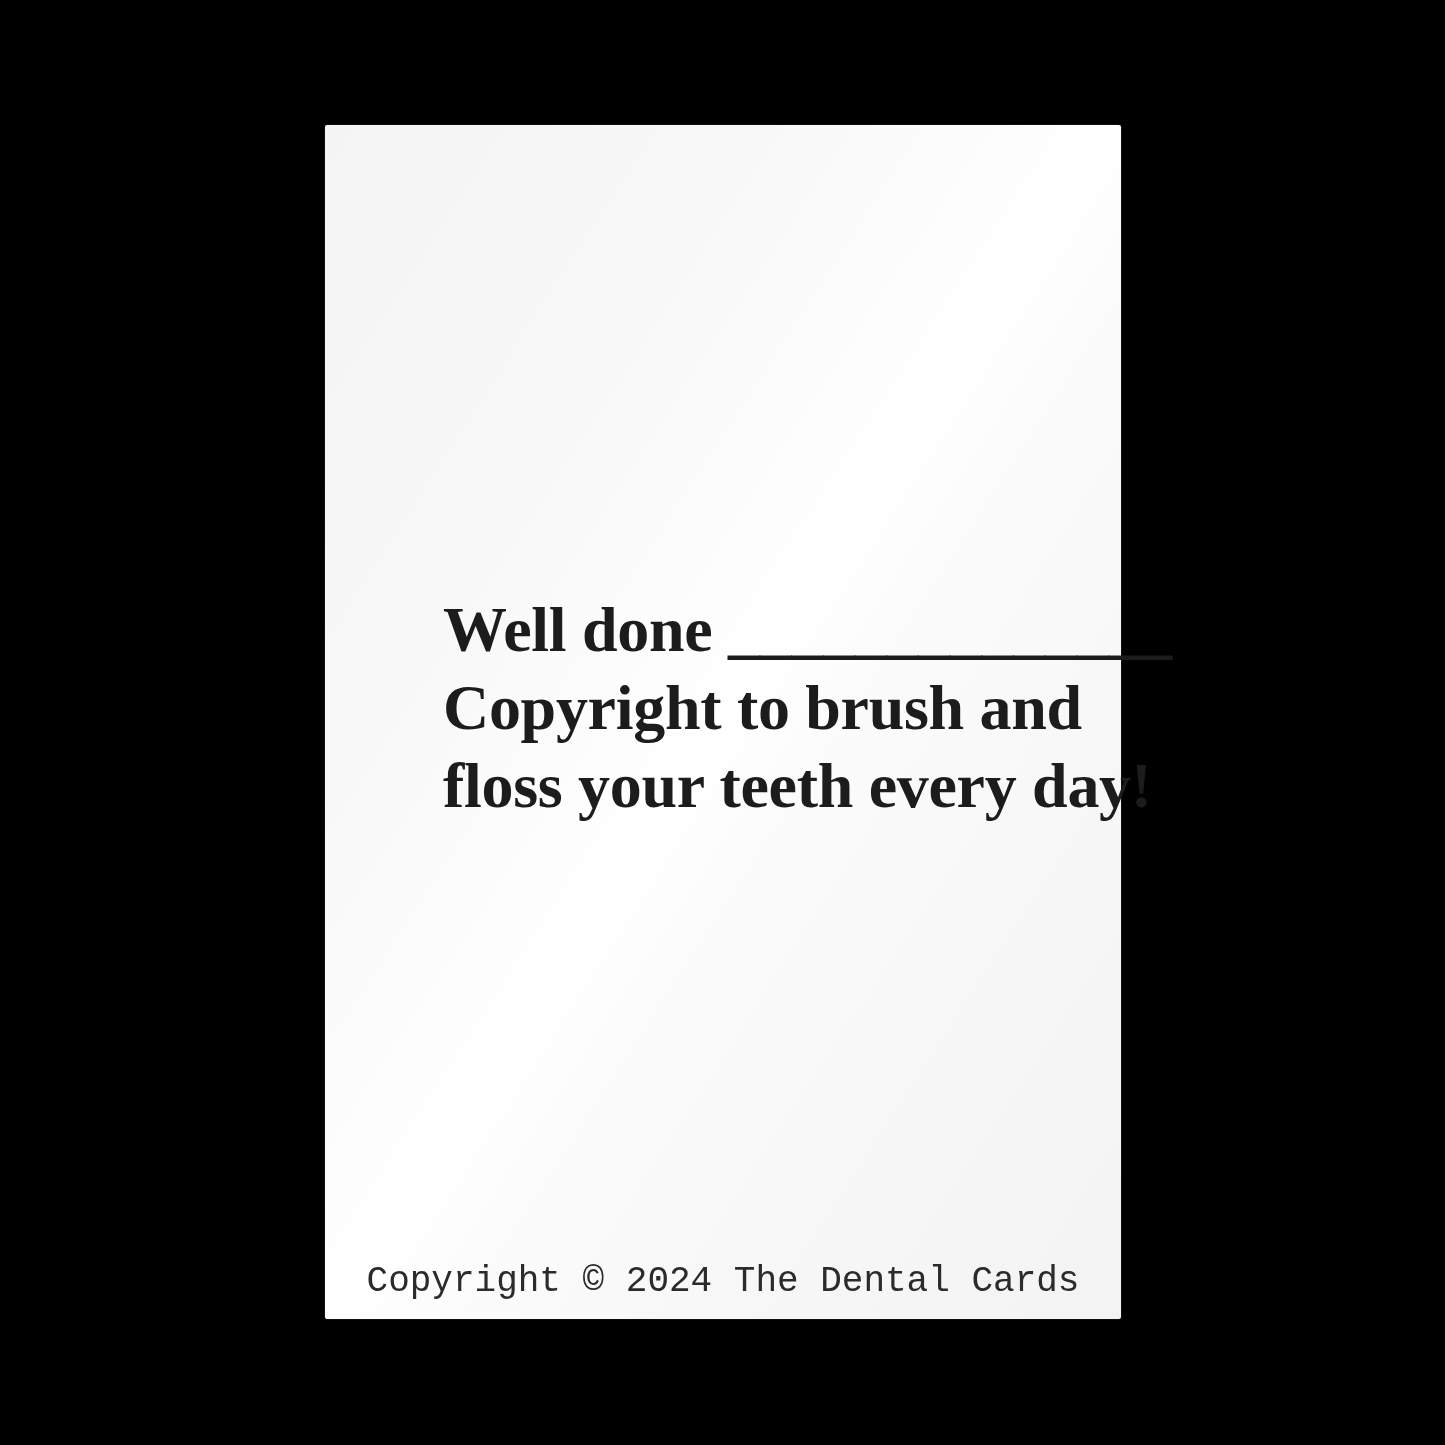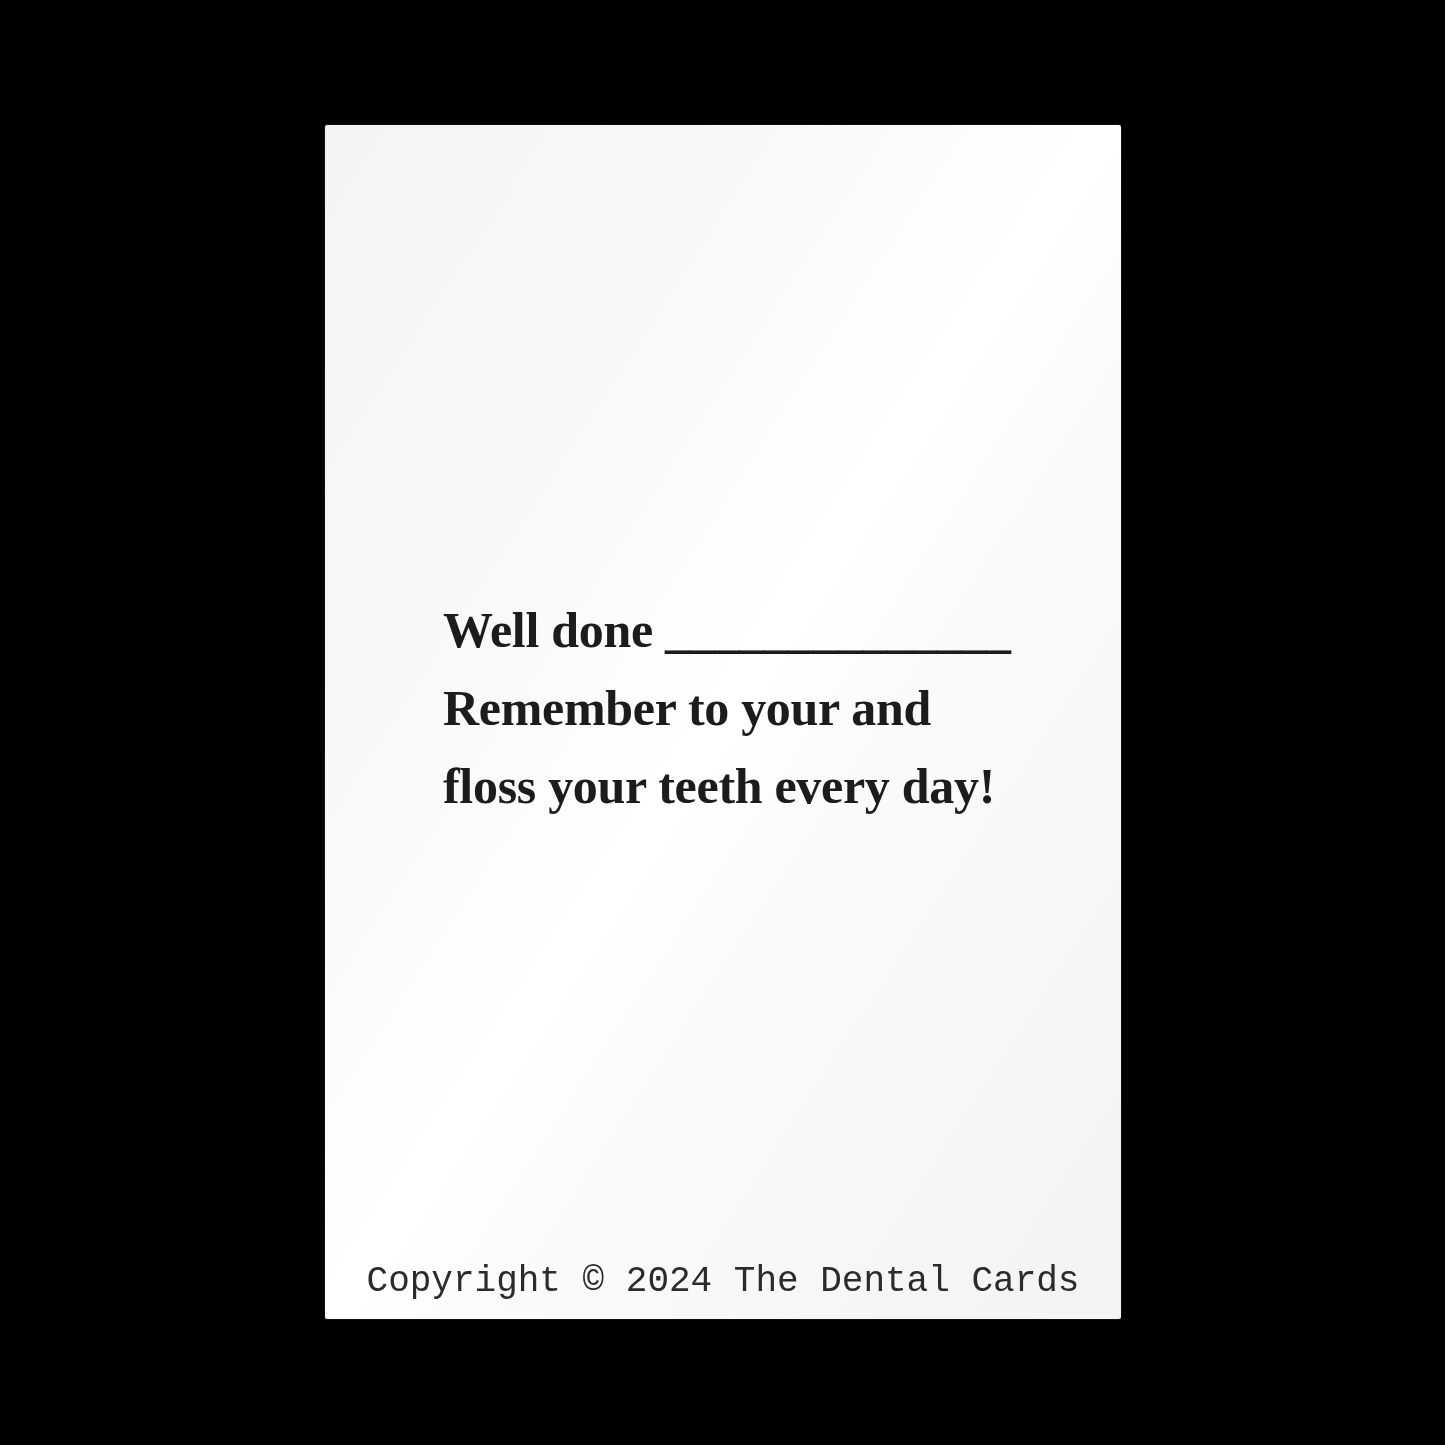--- a/index.html
+++ b/index.html
@@ -38,21 +38,21 @@
     box-shadow: 0 0 0 1px rgba(255,255,255,0.06);
   }
 
   .message {
     position: absolute;
     left: 118px;
     top: 466px;
     width: 600px;
     font-family: "Liberation Serif", "DejaVu Serif", serif;
     font-weight: 700;
-    font-size: 50px;
+    font-size: 64px;
     line-height: 78px;
     color: #1c1c1c;
     letter-spacing: -0.3px;
     white-space: nowrap;
   }
 
   .message .line {
     display: block;
   }
 
@@ -70,18 +70,18 @@
     white-space: nowrap;
   }
 </style>
 </head>
 <body>
 
 <div class="stage">
   <div class="card">
     <div class="message">
       <span class="line">Well done ______________</span>
-      <span class="line">Remember to your and</span>
+      <span class="line">Copyright to brush and</span>
       <span class="line">floss your teeth every day!</span>
     </div>
     <div class="copyright">Copyright © 2024 The Dental Cards</div>
   </div>
 </div>
 
 </body></html>

